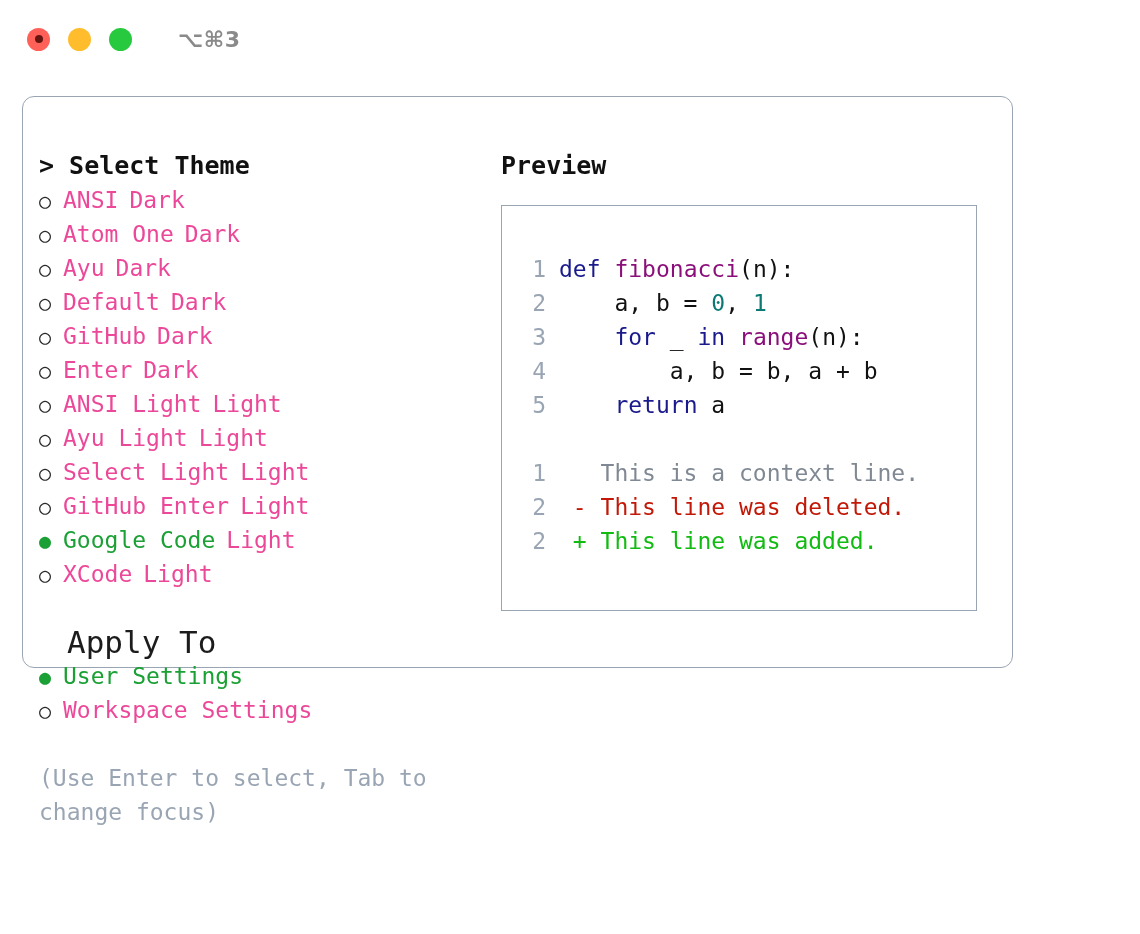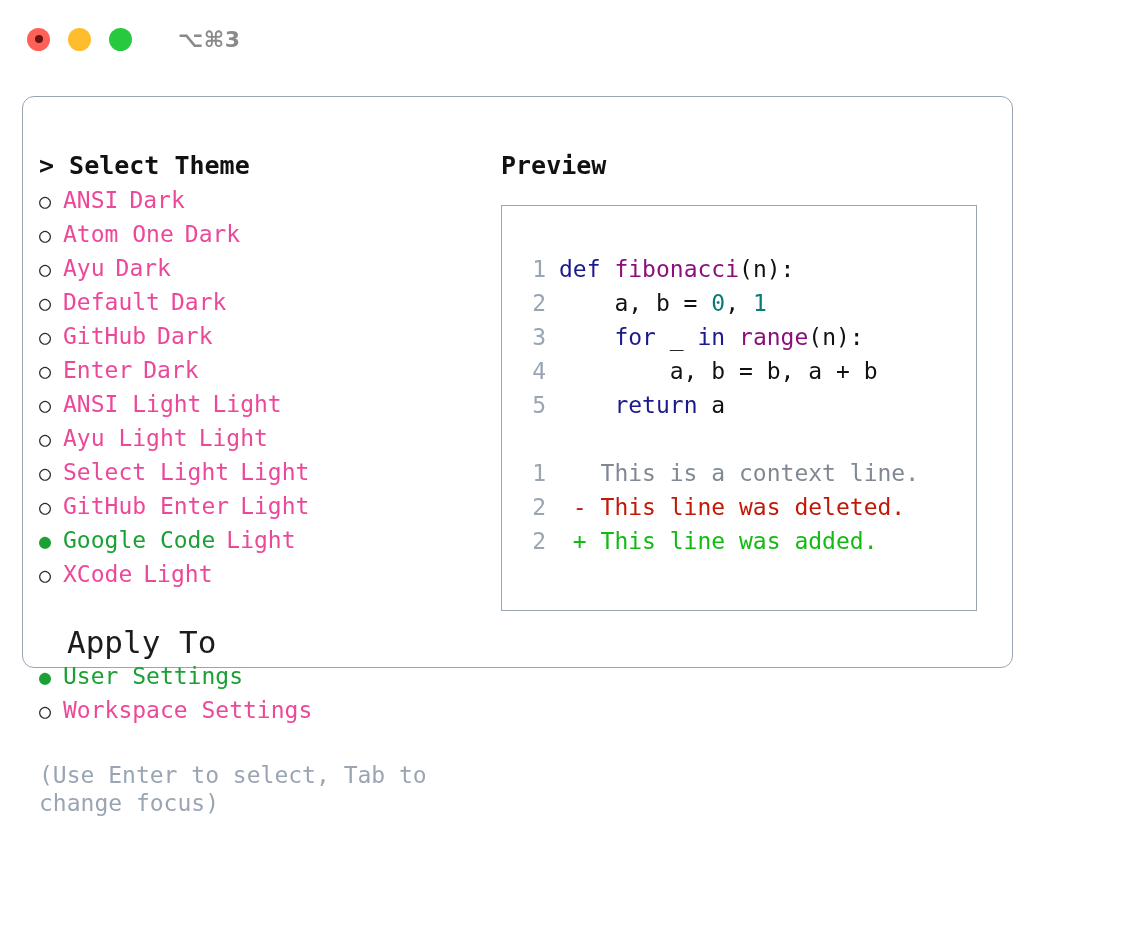--- a/index.html
+++ b/index.html
@@ -132,21 +132,21 @@
     line-height: 34px;
     height: 34px;
     padding-left: 28px;
     white-space: pre;
   }
 
   .hint {
     margin-top: 34px;
     font-size: 23px;
     color: #9aa5b4;
-    line-height: 28px;
+    line-height: 34px;
     width: 420px;
   }
 
   
   .right-col {
     position: absolute;
     left: 478px;
     top: 52px;
     width: 500px;
   }

